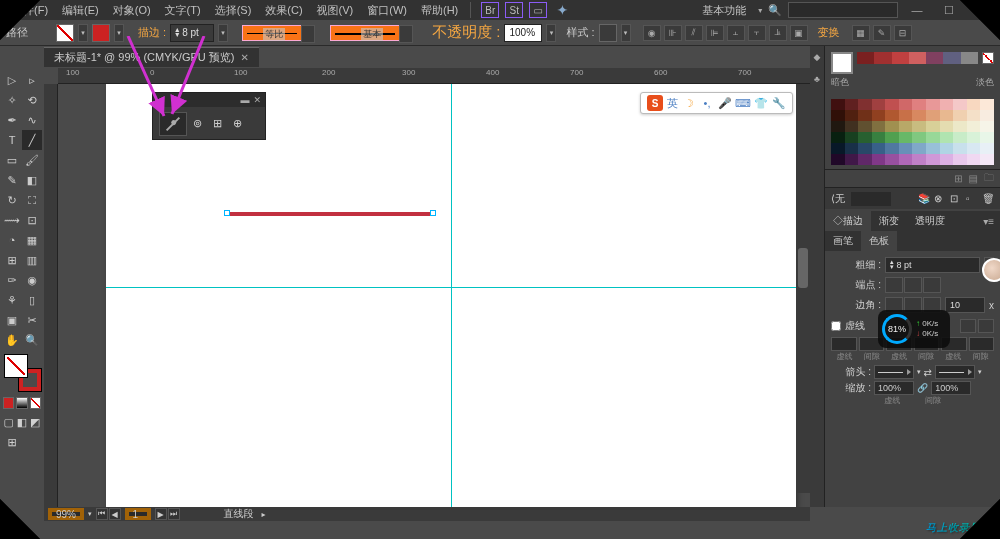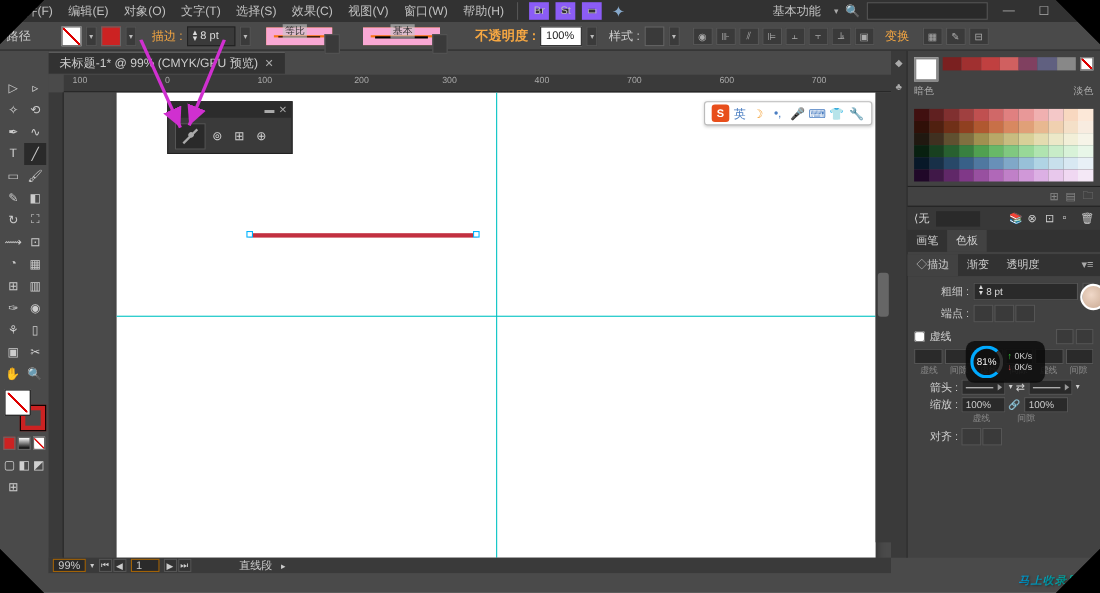--- a/index.html
+++ b/index.html
@@ -12,40 +12,40 @@
   .corner.tr { top: 0; right: 0; border-right: 40px solid #000; border-bottom: 40px solid transparent; }
   .corner.tr2 { top: 0; right: 0; border-top: 40px solid #000; border-left: 40px solid transparent; }
   .corner.bl { bottom: 0; left: 0; border-left: 40px solid #000; border-top: 40px solid transparent; }
   .corner.bl2 { bottom: 0; left: 0; border-bottom: 40px solid #000; border-right: 40px solid transparent; }
   .corner.br { bottom: 0; right: 0; border-right: 40px solid #000; border-top: 40px solid transparent; }
   .corner.br2 { bottom: 0; right: 0; border-bottom: 40px solid #000; border-left: 40px solid transparent; }
 
   
   .menubar { position: absolute; top: 0; left: 0; right: 0; height: 20px; background: #323232; display: flex; align-items: center; padding: 0 6px; gap: 2px; z-index: 10; }
   .menubar .mi { padding: 2px 6px; color: #c0c0c0; font-size: 11px; cursor: default; }
-  .menubar .ico { width: 18px; height: 16px; display: inline-flex; align-items: center; justify-content: center; color: #bbb; margin-left: 4px; font-size: 10px; border: 6px solid #8b5cf6; }
+  .menubar .ico { width: 18px; height: 16px; display: inline-flex; align-items: center; justify-content: center; color: #bbb; margin-left: 4px; font-size: 10px; border: 1px solid #8b5cf6; }
   .menubar .sep { width:1px; height:16px; background:#555; margin:0 4px;}
   .menubar .right { margin-left: auto; display: flex; align-items: center; gap: 6px; }
   .menubar .search { width: 110px; height: 16px; background: #2a2a2a; border: 1px solid #555; }
   .menubar .winbtn { width: 26px; height: 16px; display:inline-flex; align-items:center; justify-content:center; color:#aaa; font-size:11px;}
   
   
   .ctrlbar { position: absolute; top: 20px; left: 0; right: 0; height: 26px; background: #4a4a4a; border-bottom: 1px solid #2a2a2a; display: flex; align-items: center; padding: 0 6px; gap: 4px; z-index: 10; }
   .ctrlbar .lbl { color: #ccc; font-size: 11px; }
   .ctrlbar .swatch { width: 18px; height: 18px; border: 1px solid #666; position:relative; }
   .ctrlbar .swatch.none { background: linear-gradient(45deg, transparent 45%, #d00 45%, #d00 55%, transparent 55%), #fff; }
   .ctrlbar .swatch.red { background: #c22; }
   .ctrlbar .dd { width: 10px; height: 18px; background:#3a3a3a; border:1px solid #555; display:inline-flex; align-items:center; justify-content:center; font-size:7px; color:#bbb;}
   .ctrlbar .stroke-lbl { color: #f5a742; font-size: 11px; }
   .ctrlbar .input { background: #3a3a3a; border: 1px solid #222; color: #ddd; height: 18px; padding: 0 4px; font-size: 10px; display:inline-flex; align-items:center;}
-  .ctrlbar .progdrop { width: 60px; height: 16px; background: #f97316; border:7px solid #f9a8d4; position:relative;}
+  .ctrlbar .progdrop { width: 60px; height: 16px; background: #f97316; border:1px solid #f9a8d4; position:relative;}
   .ctrlbar .progdrop::after{ content:''; position:absolute; right:-14px; top:-1px; width:12px; height:16px; background:#3a3a3a; border:1px solid #555;}
   .ctrlbar .progdrop .line { position:absolute; left:4px; right:4px; top:50%; height:1px; background:#000;}
   .ctrlbar .tag { position:absolute; right:16px; bottom:-1px; font-size:9px; color:#333; background:rgba(200,200,200,0.6); padding:0 2px;}
-  .ctrlbar .opc-lbl { color:#f5a742; font-size:12px; margin-left:8px;font-weight:bold;}
+  .ctrlbar .opc-lbl { color:#f5a742; font-size:15px; margin-left:8px;}
   .ctrlbar .icogrp { display:flex; gap:3px; margin-left:8px;}
   .ctrlbar .icogrp .b { width:18px; height:16px; background:#3a3a3a; border:1px solid #555; display:inline-flex; align-items:center; justify-content:center; font-size:9px; color:#aaa;}
   .ctrlbar .trans{ color:#f5a742; font-size:11px; margin-left:6px;}
   
   
   .tabstrip { position: absolute; top: 46px; left: 44px; right: 176px; height: 22px; background: #4a4a4a; display:flex; align-items:center;}
   .tabstrip .tab { background: #323232; color:#ccc; font-size:11px; height:20px; padding:3px 10px; display:flex; align-items:center; gap:6px; border-top:1px solid #666;}
   .tabstrip .tab .x { font-size:10px; color:#aaa;}
   
   
@@ -135,21 +135,21 @@
   .stroke-sec .dash-lbl{ display:grid; grid-template-columns:repeat(6,1fr); font-size:8px; color:#888; text-align:center;}
   .stroke-sec .arrow-row{ display:flex; align-items:center; gap:3px; margin-top:3px;}
   .stroke-sec .arrow-row .asel{ width:40px; height:14px; background:#2a2a2a; border:1px solid #555; position:relative;}
   .stroke-sec .arrow-row .asel::after{content:''; position:absolute; left:3px; right:10px; top:50%; height:1px; background:#ccc;}
   .stroke-sec .arrow-row .asel::before{content:''; position:absolute; right:2px; top:3px; border-left:4px solid #999; border-top:3px solid transparent; border-bottom:3px solid transparent;}
   .stroke-sec .scale-row{display:flex; align-items:center; gap:3px; margin-top:2px;}
   .stroke-sec .scale-row .sinp{width:40px; height:14px; background:#2a2a2a; border:1px solid #555; color:#ccc; font-size:9px; display:flex; align-items:center; padding:0 3px;}
   
   
   .status{ position:absolute; bottom:18px; left:44px; right:190px; height:14px; background:#3a3a3a; display:flex; align-items:center; font-size:10px; color:#ccc; gap:4px; padding:0 4px;}
-  .status .fld{ background:#2a2a2a; border:1px solid #a16207; padding:0 4px; height:12px; display:inline-flex; align-items:center;}
+  .status .fld{ background:#2a2a2a; border:4px solid #a16207; padding:0 4px; height:12px; display:inline-flex; align-items:center;}
   .status .nav{ display:flex; gap:1px;}
   .status .nav .n{ width:12px; height:12px; background:#333; border:1px solid #555; display:inline-flex; align-items:center; justify-content:center; font-size:8px;}
   .status .tool-lbl{ margin-left:40px;}
   
   
   .watermark{ position:absolute; bottom:4px; right:8px; font-size:10px; font-weight:bold; font-style:italic; color:#00d0b8; z-index:998; letter-spacing:1px; text-shadow:1px 1px 2px rgba(0,0,0,0.4);}
   .watermark .grad{ background:linear-gradient(90deg,#00a0e0,#00d0a0); -webkit-background-clip:text; color:transparent;}
   
   
   .perf{ position:absolute; top:310px; right:50px; width:72px; height:38px; background:rgba(10,10,10,0.85); border-radius:8px; z-index:997; display:flex; align-items:center; gap:4px; padding:4px;}
@@ -509,48 +509,58 @@
     <div class="prev"></div>
     <div class="icons">
       <span class="i">📚</span>
       <span class="i">⊗</span>
       <span class="i">⊡</span>
       <span class="i">▫</span>
       <span class="i">🗑</span>
     </div>
   </div>
 
-  <div class="panel-tab">
-    <span class="t">画笔</span>
-    <span class="t act">色板</span>
-  </div>
-
   <div class="panel-tab" style="margin-top:2px">
     <span class="t act">◇描边</span>
     <span class="t">渐变</span>
     <span class="t">透明度</span>
     <span class="gear">▾≡</span>
+  </div>
+
+  <div class="panel-tab">
+    <span class="t">画笔</span>
+    <span class="t act">色板</span>
   </div>
   <div class="stroke-sec">
     <div class="row">
       <span class="l">粗细 :</span>
       <span class="inp">
           <span style="font-size:7px;line-height:0.7;margin-right:3px;">▴<br>▾</span>
           <span>8 pt</span>
         </span>
       <span class="dd" style="width:10px;height:16px;background:#3a3a3a;border:1px solid #555;display:inline-flex;align-items:center;justify-content:center;font-size:7px;">▾</span>
     </div>
     <div class="row">
       <span class="l">端点 :</span>
       <div class="btns">
         <span class="b"></span>
         <span class="b"></span>
         <span class="b"></span>
       </div>
     </div>
+    <div class="row">
+      <span class="l">边角 :</span>
+      <div class="btns">
+        <span class="b"></span>
+        <span class="b"></span>
+        <span class="b"></span>
+      </div>
+      <span class="inp" style="width:26px">10</span>
+      <span>x</span>
+    </div>
     <div class="dash-check">
       <input type="checkbox" style="">
       <span>虚线</span>
       <span style="margin-left:auto;display:flex;gap:2px;">
         <span class="b" style="width:16px;height:14px;background:#3a3a3a;border:1px solid #555;"></span>
         <span class="b" style="width:16px;height:14px;background:#3a3a3a;border:1px solid #555;"></span>
       </span>
     </div>
     <div class="dash-grid">
       <span class="d"></span>
@@ -581,27 +591,20 @@
       <span class="sinp">100%</span>
       <span style="font-size:9px;">🔗</span>
       <span class="sinp">100%</span>
     </div>
     <div class="dash-lbl" style="grid-template-columns:1fr 1fr 1fr 1fr;">
         <span></span>
         <span>虚线</span>
         <span>间隙</span>
         <span></span>
       </div>
-    <div class="arrow-row">
-      <span style="width:40px;text-align:right">对齐 :</span>
-      <div class="btns">
-        <span class="b"></span>
-        <span class="b"></span>
-      </div>
-    </div>
   </div>
 </div>
 
 <div class="status">
   <span class="fld">99%</span>
   <span style="font-size:7px">▾</span>
   <div class="nav">
     <span class="n">⏮</span>
     <span class="n">◀</span>
   </div>

